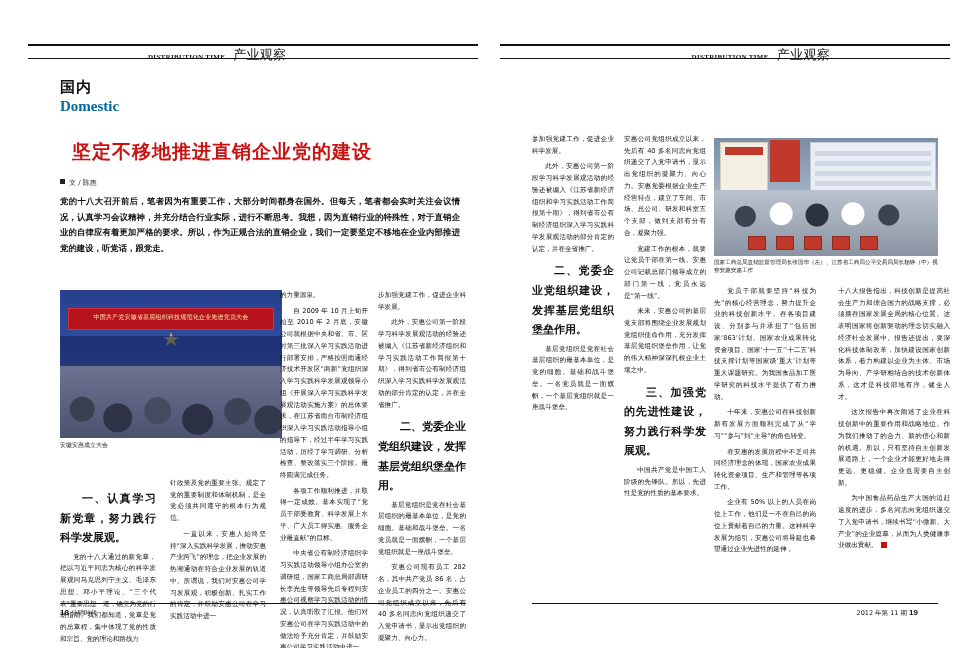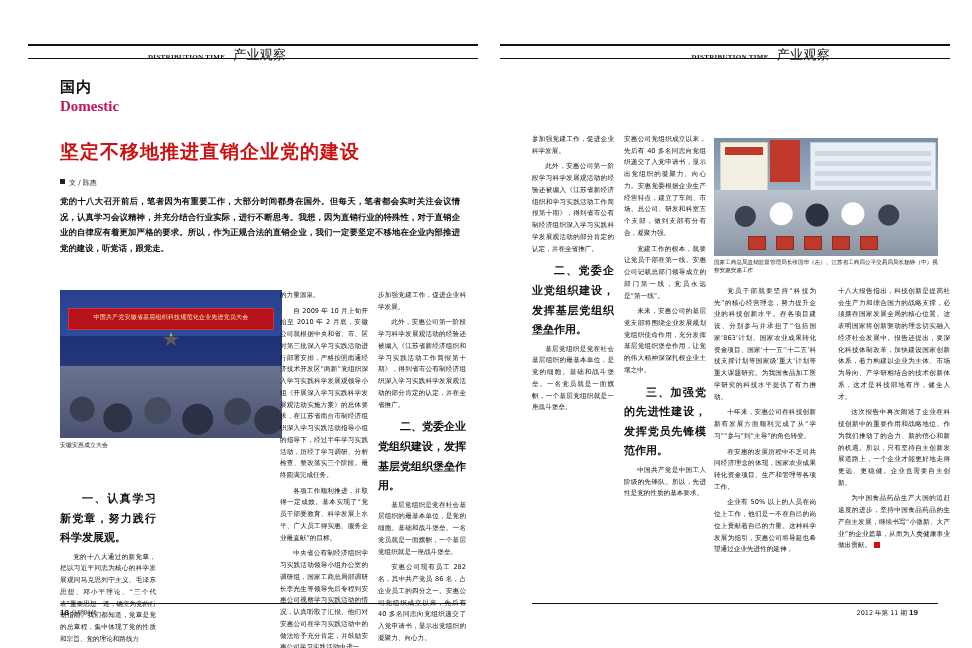--- a/index.html
+++ b/index.html
@@ -78,27 +78,27 @@
     color: #111;
     letter-spacing: 1px;
   }
   .sec-en {
     position: absolute;
     left: 32px;
     top: 98px;
     font-family: "Liberation Serif", serif;
     font-size: 15px;
     font-weight: bold;
-    color: #be185d;
+    color: #0369a1;
   }
 
   
   .headline {
     position: absolute;
-    left: 32px;
+    left: 44px;
     top: 140px;
     width: 400px;
     font-family: "DejaVu Sans", sans-serif;
     font-size: 19px;
     font-weight: bold;
     color: #cc1111;
     letter-spacing: 1px;
     line-height: 1.2;
   }
   .byline {
@@ -370,20 +370,24 @@
       <div class="ph-stage"></div>
       <div class="ph-crowd"></div>
     </div>
     <div class="photo-caption">安徽安惠成立大会</div>
 
     <div class="col lcol1">
       <h4>一、认真学习新党章，努力践行科学发展观。</h4>
       <p>党的十八大通过的新党章，把以习近平同志为核心的科学发展观同马克思列宁主义、毛泽东思想、邓小平理论、“三个代表”重要思想一道，确立为党的行动指南。我们都知道，党章是党的总章程，集中体现了党的性质和宗旨、党的理论和路线方</p>
     </div>
 
+    <div class="col lcol2">
+      <p class="nohang">针政策及党的重要主张。规定了党的重要制度和体制机制，是全党必须共同遵守的根本行为规范。</p>
+      <p>一直以来，安惠人始终坚持“深入实践科学发展，推动安惠产业跨飞”的理念，把企业发展的热潮通动在符合企业发展的轨道中。所谓说，我们对安惠公司学习发展观，积极创新、扎实工作的肯定，并鼓励安惠公司在学习实践活动中进一</p>
+    </div>
 
     <div class="col lcol3">
       <p class="nohang">的力量源泉。</p>
       <p>自 2009 年 10 月上旬开始至 2010 年 2 月底，安徽公司就根据中央和省、市、区对第三批深入学习实践活动进行部署安排，严格按照南通经济技术开发区“两新”党组织深入学习实践科学发展观领导小组《开展深入学习实践科学发展观活动实施方案》的总体要求，在江苏省南台市制经济组织深入学习实践活动指导小组的指导下，经过半年学习实践活动，历经了学习调研、分析检查、整改落实三个阶段。最终圆满完成任务。</p>
       <p>各项工作顺利推进，并取得一定成效。基本实现了“党员干部受教育、科学发展上水平、广大员工得实惠、服务企业最直献”的目标。</p>
       <p>中央省公有制经济组织学习实践活动领导小组办公室的调研组，国家工商总局部调研长李光生等领导先后专程到安惠公司视察学习实践活动的情况，认真听取了汇报。他们对安惠公司在学习实践活动中的做法给予充分肯定，并鼓励安惠公司学习实践活动中进一</p>
     </div>
 
     <div class="col lcol4">
       <p class="nohang">步加强党建工作，促进企业科学发展。</p>
@@ -435,35 +439,35 @@
       <p class="nohang">参加强党建工作，促进企业科学发展。</p>
       <p>此外，安惠公司第一阶段学习科学发展观活动的经验还被编入《江苏省新经济组织和学习实践活动工作简报第十期》，得到省市公有制经济组织深入学习实践科学发展观活动的部分肯定的认定，并在全省推广。</p>
       <h4>二、党委企业党组织建设，发挥基层党组织堡垒作用。</h4>
       <p>基层党组织是党在社会基层组织的最基本单位，是党的细胞。基础和战斗堡垒。一名党员就是一面旗帜，一个基层党组织就是一座战斗堡垒。</p>
     </div>
 
     <div class="col rcol2">
       <p class="nohang">安惠公司党组织成立以来，先后有 40 多名同志向党组织递交了入党申请书，显示出党组织的凝聚力、向心力。安惠党委根据企业生产经营特点，建立了车间、市场、总公司、研发和科室五个支部，做到支部有分有合，凝聚力强。</p>
       <p>党建工作的根本，就要让党员干部在第一线。安惠公司记载总部门领导成立的部门第一线，党员永远是“第一线”。</p>
       <p>未来，安惠公司的基层党支部将围绕企业发展规划党组织使命作用，充分发挥基层党组织堡垒作用，让党的伟大精神深深扎根企业土壤之中。</p>
-      <h4>三、加强党的先进性建设，发挥党员先锋模范作用。</h4>
+      <h4>三、加强党的先进性建设，努力践行科学发展观。</h4>
       <p>中国共产党是中国工人阶级的先锋队。所以，先进性是党的性质的基本要求。</p>
     </div>
 
     <div class="col rcol3">
       <p>党员干部就要坚持“科技为先”的核心经营理念，努力提升企业的科技创新水平。在各项目建设、分别参与并承担了“包括国家‘863’计划、国家农业成果转化资金项目、国家‘十一五’‘十二五’科技支撑计划等国家级‘重大’计划等重大课题研究。为我国食品加工医学研究的科技水平提供了有力推动。</p>
       <p>十年来，安惠公司在科技创新新有发展方面顺利完成了从“学习”“参与”到“主导”的角色转变。</p>
       <p>在安惠的发展历程中不乏司共同经济理念的体现，国家农业成果转化资金项目、生产和管理等各项工作。</p>
       <p>企业有 50% 以上的人员在岗位上工作，他们是一不在自己的岗位上贡献着自己的力量。这种科学发展为指引，安惠公司将导延也希望通过企业先进性的延伸，</p>
     </div>
 
     <div class="col rcol4">
       <p class="nohang">十八大报告指出，科技创新是提高社会生产力和综合国力的战略支撑，必须摆在国家发展全局的核心位置。这表明国家将创新驱动的理念切实融入经济社会发展中。报告还提出，要深化科技体制改革，加快建设国家创新体系，着力构建以企业为主体、市场为导向、产学研相结合的技术创新体系，这才是科技部地有序，健全人才。</p>
       <p>这次报告中再次阐述了企业在科技创新中的重要作用和战略地位。作为我们推动了的合力、新的信心和新的机遇。所以，只有坚持自主创新发展道路上，一个企业才能更好地走得更远、更稳健。企业也需要自主创新。</p>
-      <p><span>为中国食品药品生产大国的追赶速度的进步，坚持中国食品药品的生产自主发展，继续书写“小微新、大产业”的企业篇章，从而为人类健康事业做出贡献。</span><span class="endmark"></span></p>
+      <p><span>为中国食品药品生产大国的追赶速度的进步，多名同志向党组织递交了入党申请书，继续书写“小微新、大产业”的企业篇章，从而为人类健康事业做出贡献。</span><span class="endmark"></span></p>
     </div>
 
     <div class="folio-rule folio-rule-right"></div>
     <div class="folio folio-right">
       <span>2012 年第 11 期</span>
       <span class="num">19</span>
     </div>
   </div>
 
 </div>

